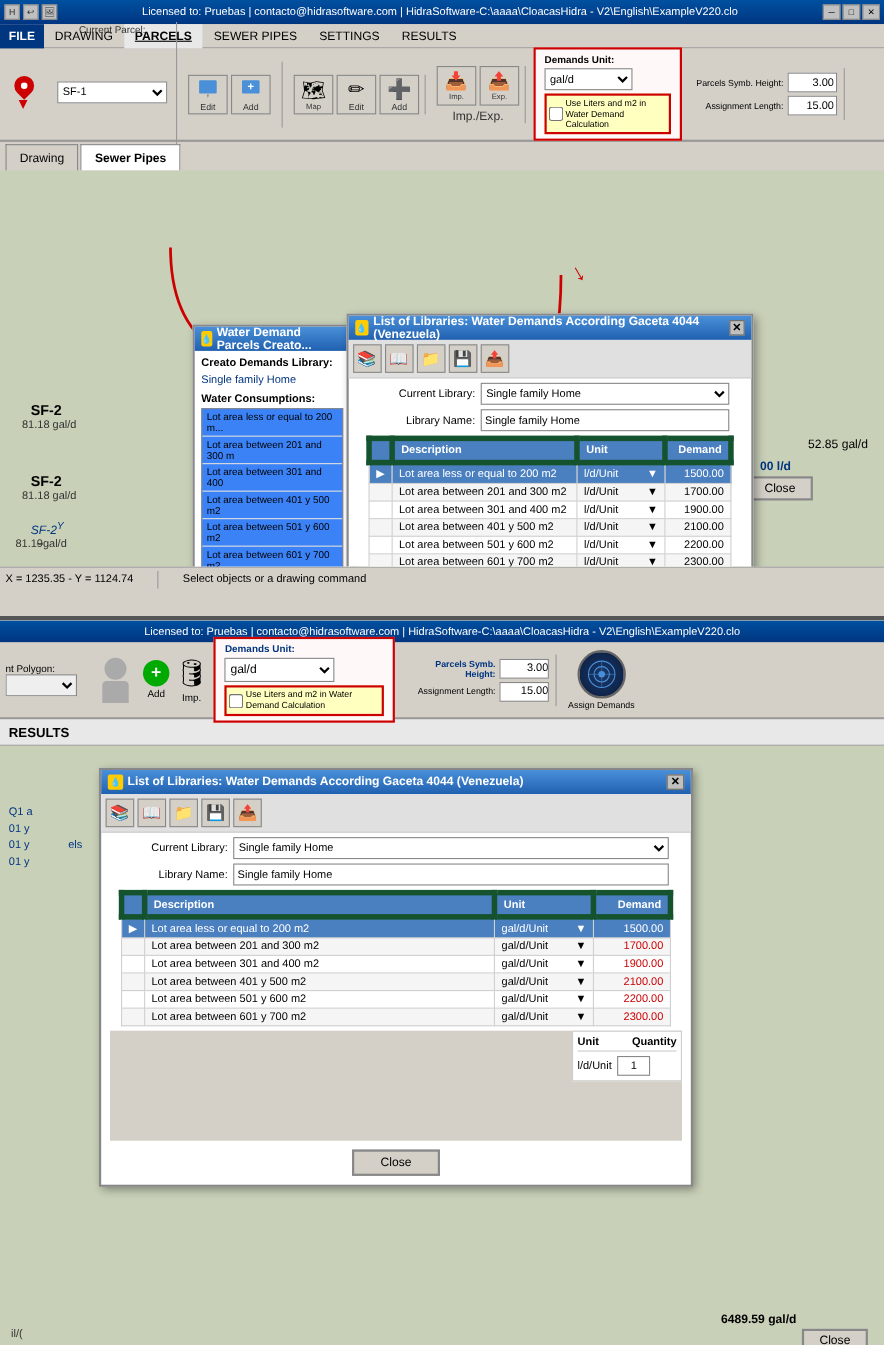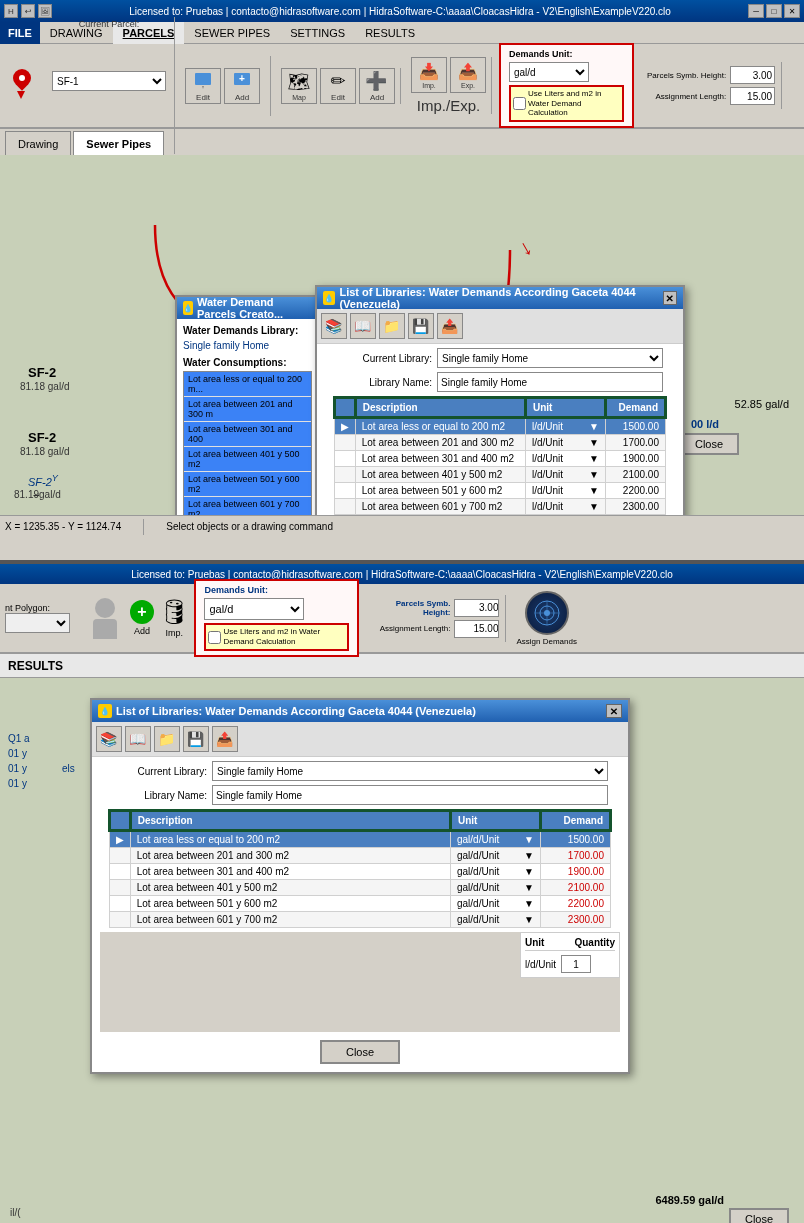--- a/index.html
+++ b/index.html
@@ -19,23 +19,23 @@
     
     .menu-bar { height: 22px; background: #d4d0c8; display: flex; align-items: center; border-bottom: 1px solid #999; }
     .menu-file { background: #003580; color: white; padding: 2px 8px; height: 22px; display: flex; align-items: center; font-weight: bold; font-size: 11px; cursor: pointer; }
     .menu-item { padding: 2px 10px; height: 22px; display: flex; align-items: center; font-size: 11px; cursor: pointer; color: #000; }
     .menu-item:hover, .menu-item.active { background: #e8e8e8; }
     .menu-item.active { font-weight: bold; text-decoration: underline; }
 
     
     .toolbar { height: 85px; background: #d4d0c8; display: flex; align-items: center; padding: 2px 5px; gap: 5px; border-bottom: 2px solid #999; }
     .toolbar-section { display: flex; flex-direction: column; align-items: center; padding: 2px 8px; border-right: 1px solid #999; min-height: 70px; justify-content: center; gap: 42px; }
-    .toolbar-section-title { font-size: 15px; color: #333; text-align: center; margin-top: 2px; }
+    .toolbar-section-title { font-size: 11px; color: #333; text-align: center; margin-top: 2px; }
     .tb-label { font-size: 9px; color: #333; }
-    .tb-dropdown { width: 114px; height: 20px; font-size: 10px; border: 1px solid #888; background: white; }
+    .tb-dropdown { width: 100px; height: 20px; font-size: 10px; border: 1px solid #888; background: white; }
     .tb-btn { width: 36px; height: 36px; background: #d4d0c8; border: 1px solid #888; display: flex; flex-direction: column; align-items: center; justify-content: center; cursor: pointer; font-size: 8px; gap: 1px; }
     .tb-btn-label { font-size: 8px; color: #333; }
     .symb-input { width: 45px; height: 18px; font-size: 10px; border: 1px solid #888; background: white; text-align: right; padding-right: 2px; }
     .demands-dropdown { width: 80px; height: 20px; font-size: 10px; border: 1px solid #888; background: white; }
 
     
     .tabs-bar { height: 26px; display: flex; align-items: flex-end; padding-left: 5px; }
     .tab { height: 24px; padding: 0 12px; background: #d4d0c8; border: 1px solid #888; border-bottom: none; display: flex; align-items: center; font-size: 11px; cursor: pointer; margin-right: 2px; }
     .tab.active { background: white; font-weight: bold; }
 
@@ -64,21 +64,21 @@
 
     
     .lib-dialog { top: 130px; left: 315px; width: 370px; }
     .lib-toolbar { display: flex; gap: 3px; padding: 4px; background: #e0e0e0; border-bottom: 1px solid #ccc; }
     .lib-tb-btn { width: 26px; height: 26px; background: #d4d0c8; border: 1px solid #888; display: flex; align-items: center; justify-content: center; cursor: pointer; font-size: 14px; }
     .lib-field-row { display: flex; align-items: center; gap: 5px; margin: 4px 20px; }
     .lib-field-label { font-size: 10px; width: 95px; text-align: right; }
     .lib-field-dropdown { flex: 1; height: 20px; font-size: 10px; border: 1px solid #888; background: white; }
     .lib-field-input { flex: 1; height: 20px; font-size: 10px; border: 1px solid #888; background: white; padding: 0 3px; }
     .lib-table { width: calc(100% - 16px); margin: 4px 8px; border-collapse: collapse; font-size: 10px; }
-    .lib-table th { background: #4a7fc0; color: white; padding: 3px 6px; border: 3px solid #14532d; text-align: left; }
+    .lib-table th { background: #4a7fc0; color: white; padding: 3px 6px; border: 5px solid #14532d; text-align: left; }
     .lib-table td { padding: 2px 6px; border: 1px solid #d0d0d0; }
     .lib-table tr.selected td { background: #4a7fc0; color: white; }
     .lib-table tr:not(.selected):nth-child(even) td { background: #f5f5f5; }
     .lib-table .unit-cell { display: flex; align-items: center; justify-content: space-between; }
     .lib-table .demand-cell { text-align: right; }
     .lib-close-btn { display: block; margin: 8px auto; width: 80px; height: 24px; background: #d4d0c8; border: 2px solid #888; font-size: 11px; cursor: pointer; }
 
     
     .bottom-half { width: 804px; background: #d4d0c8; position: relative; overflow: hidden; }
 
@@ -253,21 +253,21 @@
         </marker>
       </defs>
     </svg>
 
     <div class="dialog wdpc-dialog">
       <div class="dialog-title">
         <div class="dialog-title-icon">💧</div>
         <span>Water Demand Parcels Creato...</span>
       </div>
       <div class="wdpc-body">
-        <div class="wdpc-label">Water Demands Library:</div>
+        <div class="wdpc-label">Creato Demands Library:</div>
         <div class="wdpc-value">Single family Home</div>
         <div class="wdpc-consumptions-label">Water Consumptions:</div>
         <div class="wdpc-list">
           <div class="wdpc-list-item">Lot area less or equal to 200 m...</div>
           <div class="wdpc-list-item">Lot area between 201 and 300 m</div>
           <div class="wdpc-list-item">Lot area between 301 and 400</div>
           <div class="wdpc-list-item">Lot area between 401 y 500 m2</div>
           <div class="wdpc-list-item">Lot area between 501 y 600 m2</div>
           <div class="wdpc-list-item">Lot area between 601 y 700 m2</div>
         </div>

